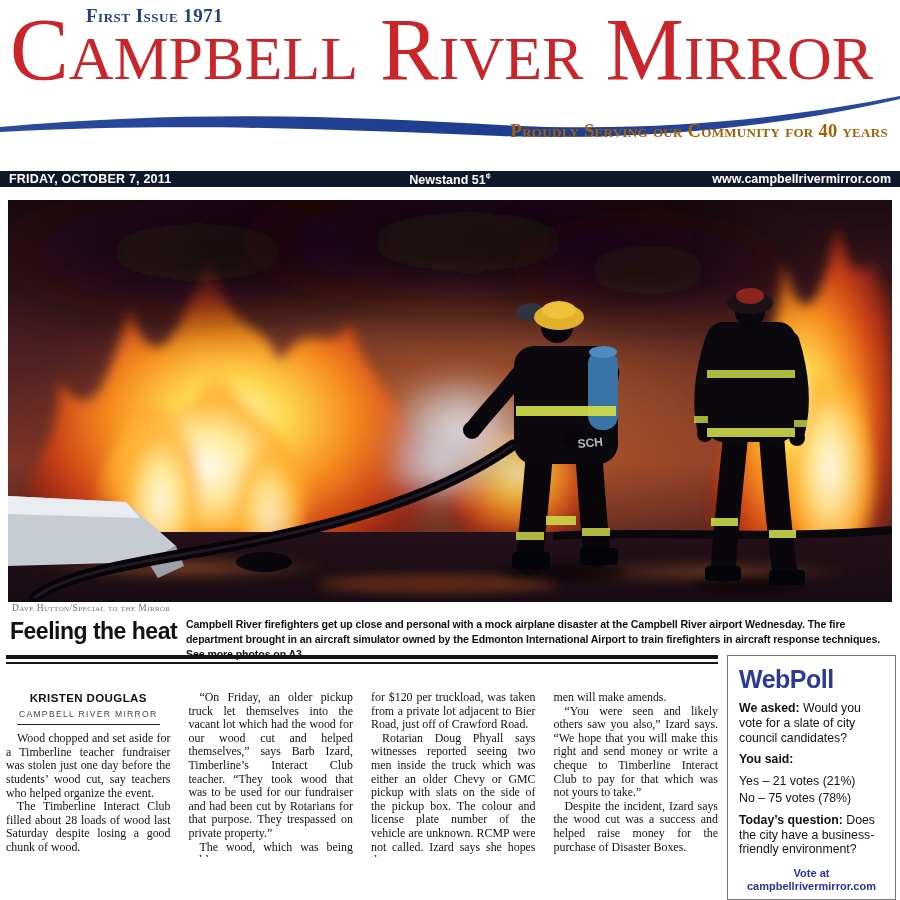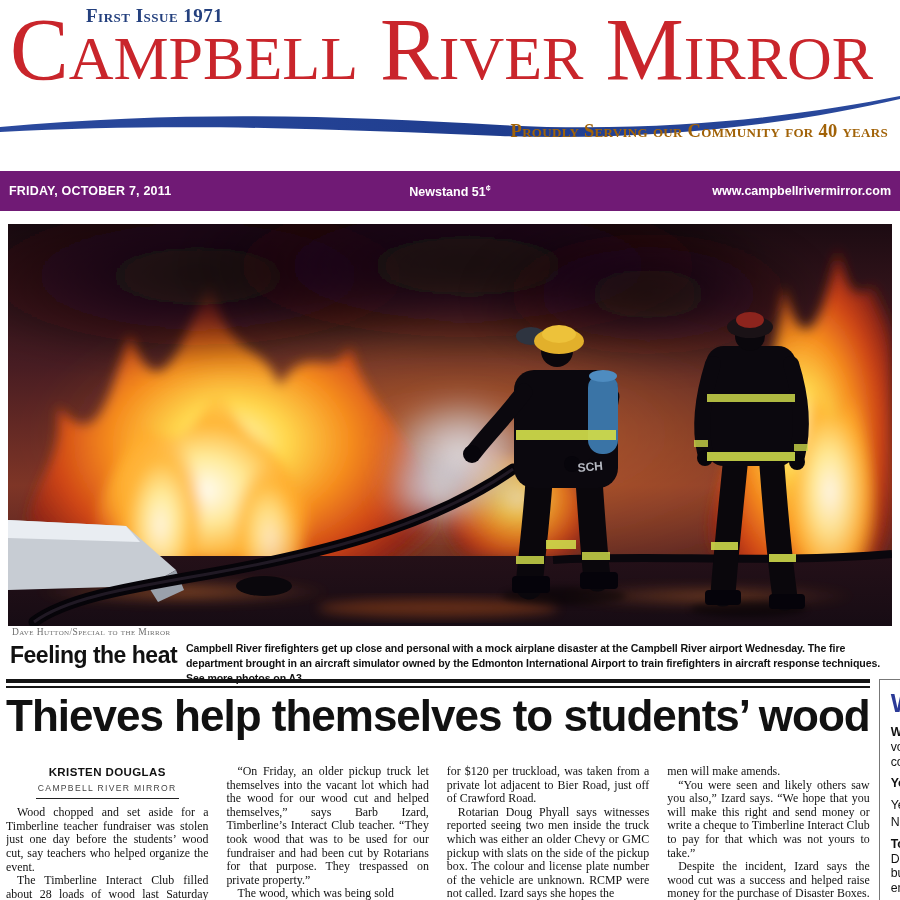--- a/index.html
+++ b/index.html
@@ -11,21 +11,21 @@
   .first-issue{position:absolute;top:5px;left:86px;font-family:"Liberation Serif",serif;
     font-variant:small-caps;font-weight:600;font-size:19px;color:#24407e;letter-spacing:.5px;}
   .masthead-title{position:absolute;top:8px;left:10px;width:880px;
     font-family:"Liberation Serif",serif;font-variant:small-caps;font-size:88px;line-height:.95;
     color:#c9252b;white-space:nowrap;}
   .masthead-swoosh{position:absolute;top:92px;left:0;width:900px;height:54px;}
   .masthead-tagline{position:absolute;top:121px;right:12px;font-family:"Liberation Serif",serif;
     font-variant:small-caps;font-weight:600;font-size:18.5px;color:#a16207;letter-spacing:.3px;}
 
   
-  .datebar{height:40px;background:#701a75;display:flex;align-items:center;position:relative;
+  .datebar{height:16px;background:#0f172a;display:flex;align-items:center;position:relative;
     color:#fff;font-weight:bold;font-size:12.5px;}
   .datebar .date{margin-left:9px;text-transform:uppercase;letter-spacing:.2px;}
   .datebar .news{position:absolute;left:50%;transform:translateX(-50%);}
   .datebar .news sup{font-size:9px;}
   .datebar .site{margin-left:auto;margin-right:9px;}
 
   
   .photo{margin:13px 8px 0;height:402px;position:relative;background:#140a0e;}
   .photo svg{display:block;width:100%;height:100%;}
   .credit{margin:1px 12px 0;text-align:left;font-family:"Liberation Serif",serif;
@@ -230,21 +230,20 @@
   <div class="credit">Dave Hutton/Special to the Mirror</div>
 
   <div class="caption-row">
     <div class="kicker">Feeling the heat</div>
     <p class="caption">Campbell River firefighters get up close and personal with a mock airplane disaster at the Campbell River airport Wednesday. The fire department brought in an aircraft simulator owned by the Edmonton International Airport to train firefighters in aircraft response techniques. See more photos on A3.</p>
   </div>
 
   <div class="main-row">
     <section class="article">
       <div class="dbl-rule"></div>
-      <h1 class="headline"><span style="transform: scaleX(1); transform-origin: left bottom;">Thieves help themselves to students’ wood</span></h1>
       <div class="columns">
         <div class="colm">
           <div class="byline">
             <span class="name">Kristen Douglas</span>
             <span class="org">Campbell River Mirror</span>
           </div>
           <p>Wood chopped and set aside for a Timberline teacher fundraiser was stolen just one day before the students’ wood cut, say teachers who helped organize the event.</p>
           <p>The Timberline Interact Club filled about 28 loads of wood last Saturday despite losing a good chunk of wood.</p>
         </div>
         <div class="colm">

